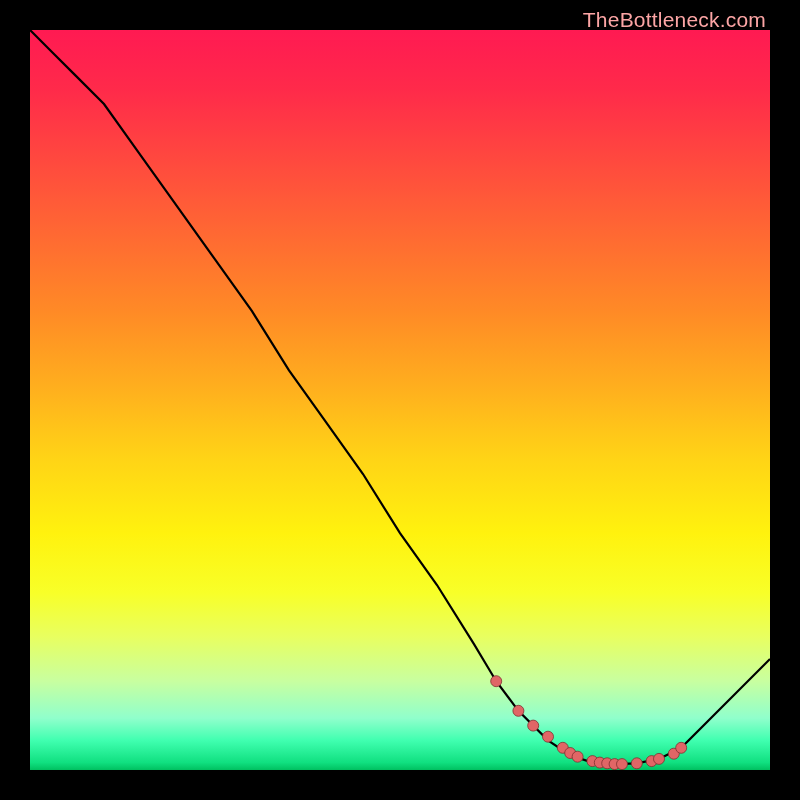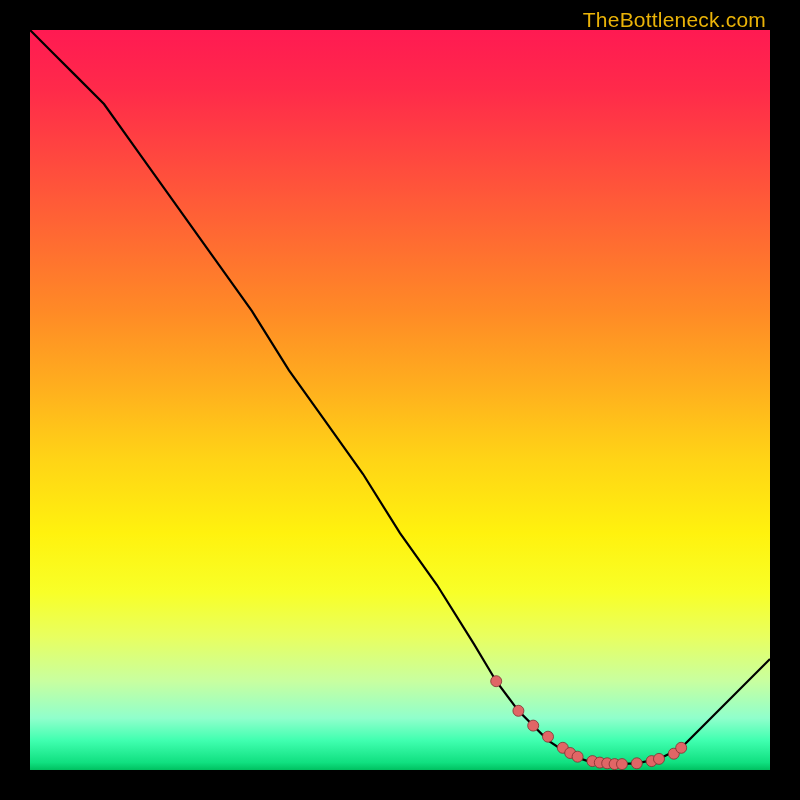--- a/index.html
+++ b/index.html
@@ -33,21 +33,21 @@
       #10e080 99%,
       #00c060 100%
     );
   }
   .watermark {
     position: absolute;
     top: 8px;
     right: 34px;
     font-family: Arial, Helvetica, sans-serif;
     font-size: 21px;
-    color: #eab308;
+    color: #fca5a5;
     letter-spacing: 0.2px;
     font-weight: 500;
   }
   svg.curve {
     position: absolute;
     left: 0; top: 0;
     width: 740px;
     height: 740px;
   }
 </style>

